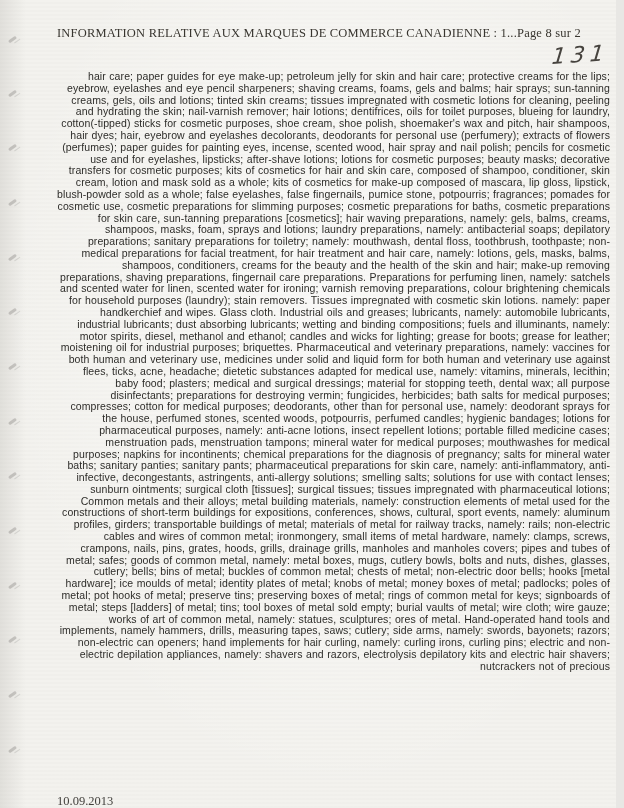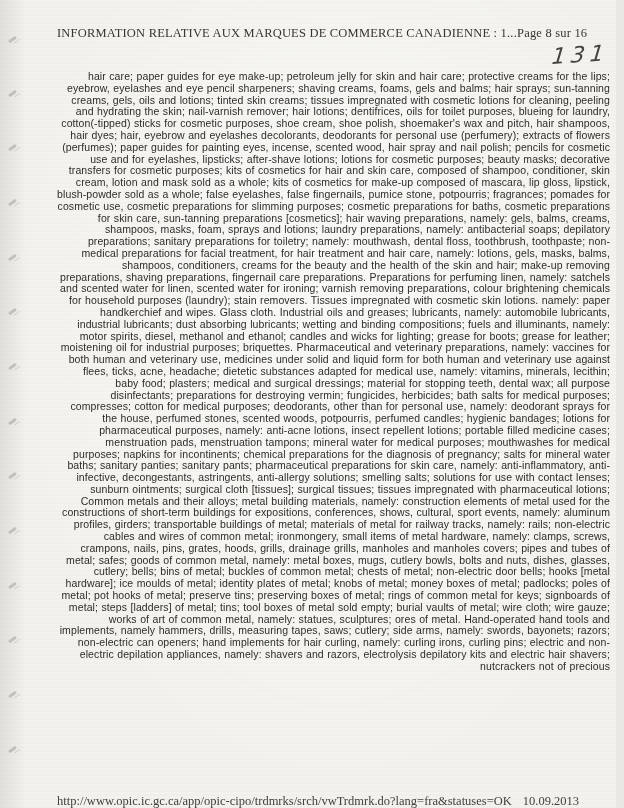--- a/index.html
+++ b/index.html
@@ -85,25 +85,24 @@
     <span class="mark" style="top:474px"></span>
     <span class="mark" style="top:529px"></span>
     <span class="mark" style="top:584px"></span>
     <span class="mark" style="top:638px"></span>
     <span class="mark" style="top:693px"></span>
     <span class="mark" style="top:748px"></span>
   </div>
 
   <div class="header-row">
     <span>INFORMATION RELATIVE AUX MARQUES DE COMMERCE CANADIENNE : 1...</span>
-    <span>Page 8 sur 16</span>
+    <span>Page 8 sur 2</span>
   </div>
 
   <div class="handwritten">131</div>
 
   <div class="body-text">hair care; paper guides for eye make-up; petroleum jelly for skin and hair care; protective creams for the lips; eyebrow, eyelashes and eye pencil sharpeners; shaving creams, foams, gels and balms; hair sprays; sun-tanning creams, gels, oils and lotions; tinted skin creams; tissues impregnated with cosmetic lotions for cleaning, peeling and hydrating the skin; nail-varnish remover; hair lotions; dentifrices, oils for toilet purposes, blueing for laundry, cotton(-tipped) sticks for cosmetic purposes, shoe cream, shoe polish, shoemaker's wax and pitch, hair shampoos, hair dyes; hair, eyebrow and eyelashes decolorants, deodorants for personal use (perfumery); extracts of flowers (perfumes); paper guides for painting eyes, incense, scented wood, hair spray and nail polish; pencils for cosmetic use and for eyelashes, lipsticks; after-shave lotions; lotions for cosmetic purposes; beauty masks; decorative transfers for cosmetic purposes; kits of cosmetics for hair and skin care, composed of shampoo, conditioner, skin cream, lotion and mask sold as a whole; kits of cosmetics for make-up composed of mascara, lip gloss, lipstick, blush-powder sold as a whole; false eyelashes, false fingernails, pumice stone, potpourris; fragrances; pomades for cosmetic use, cosmetic preparations for slimming purposes; cosmetic preparations for baths, cosmetic preparations for skin care, sun-tanning preparations [cosmetics]; hair waving preparations, namely: gels, balms, creams, shampoos, masks, foam, sprays and lotions; laundry preparations, namely: antibacterial soaps; depilatory preparations; sanitary preparations for toiletry; namely: mouthwash, dental floss, toothbrush, toothpaste; non-medical preparations for facial treatment, for hair treatment and hair care, namely: lotions, gels, masks, balms, shampoos, conditioners, creams for the beauty and the health of the skin and hair; make-up removing preparations, shaving preparations, fingernail care preparations. Preparations for perfuming linen, namely: satchels and scented water for linen, scented water for ironing; varnish removing preparations, colour brightening chemicals for household purposes (laundry); stain removers. Tissues impregnated with cosmetic skin lotions. namely: paper handkerchief and wipes. Glass cloth. Industrial oils and greases; lubricants, namely: automobile lubricants, industrial lubricants; dust absorbing lubricants; wetting and binding compositions; fuels and illuminants, namely: motor spirits, diesel, methanol and ethanol; candles and wicks for lighting; grease for boots; grease for leather; moistening oil for industrial purposes; briquettes. Pharmaceutical and veterinary preparations, namely: vaccines for both human and veterinary use, medicines under solid and liquid form for both human and veterinary use against flees, ticks, acne, headache; dietetic substances adapted for medical use, namely: vitamins, minerals, lecithin; baby food; plasters; medical and surgical dressings; material for stopping teeth, dental wax; all purpose disinfectants; preparations for destroying vermin; fungicides, herbicides; bath salts for medical purposes; compresses; cotton for medical purposes; deodorants, other than for personal use, namely: deodorant sprays for the house, perfumed stones, scented woods, potpourris, perfumed candles; hygienic bandages; lotions for pharmaceutical purposes, namely: anti-acne lotions, insect repellent lotions; portable filled medicine cases; menstruation pads, menstruation tampons; mineral water for medical purposes; mouthwashes for medical purposes; napkins for incontinents; chemical preparations for the diagnosis of pregnancy; salts for mineral water baths; sanitary panties; sanitary pants; pharmaceutical preparations for skin care, namely: anti-inflammatory, anti-infective, decongestants, astringents, anti-allergy solutions; smelling salts; solutions for use with contact lenses; sunburn ointments; surgical cloth [tissues]; surgical tissues; tissues impregnated with pharmaceutical lotions; Common metals and their alloys; metal building materials, namely: construction elements of metal used for the constructions of short-term buildings for expositions, conferences, shows, cultural, sport events, namely: aluminum profiles, girders; transportable buildings of metal; materials of metal for railway tracks, namely: rails; non-electric cables and wires of common metal; ironmongery, small items of metal hardware, namely: clamps, screws, crampons, nails, pins, grates, hoods, grills, drainage grills, manholes and manholes covers; pipes and tubes of metal; safes; goods of common metal, namely: metal boxes, mugs, cutlery bowls, bolts and nuts, dishes, glasses, cutlery; bells; bins of metal; buckles of common metal; chests of metal; non-electric door bells; hooks [metal hardware]; ice moulds of metal; identity plates of metal; knobs of metal; money boxes of metal; padlocks; poles of metal; pot hooks of metal; preserve tins; preserving boxes of metal; rings of common metal for keys; signboards of metal; steps [ladders] of metal; tins; tool boxes of metal sold empty; burial vaults of metal; wire cloth; wire gauze; works of art of common metal, namely: statues, sculptures; ores of metal. Hand-operated hand tools and implements, namely hammers, drills, measuring tapes, saws; cutlery; side arms, namely: swords, bayonets; razors; non-electric can openers; hand implements for hair curling, namely: curling irons, curling pins; electric and non-electric depilation appliances, namely: shavers and razors, electrolysis depilatory kits and electric hair shavers; nutcrackers not of precious</div>
 
   <div class="footer-row">
-    <span>http://www.opic.ic.gc.ca/app/opic-cipo/trdmrks/srch/vwTrdmrk.do?lang=fra&amp;statuses=OK</span>
     <span>10.09.2013</span>
   </div>
 
 </div>
 
 </body></html>

